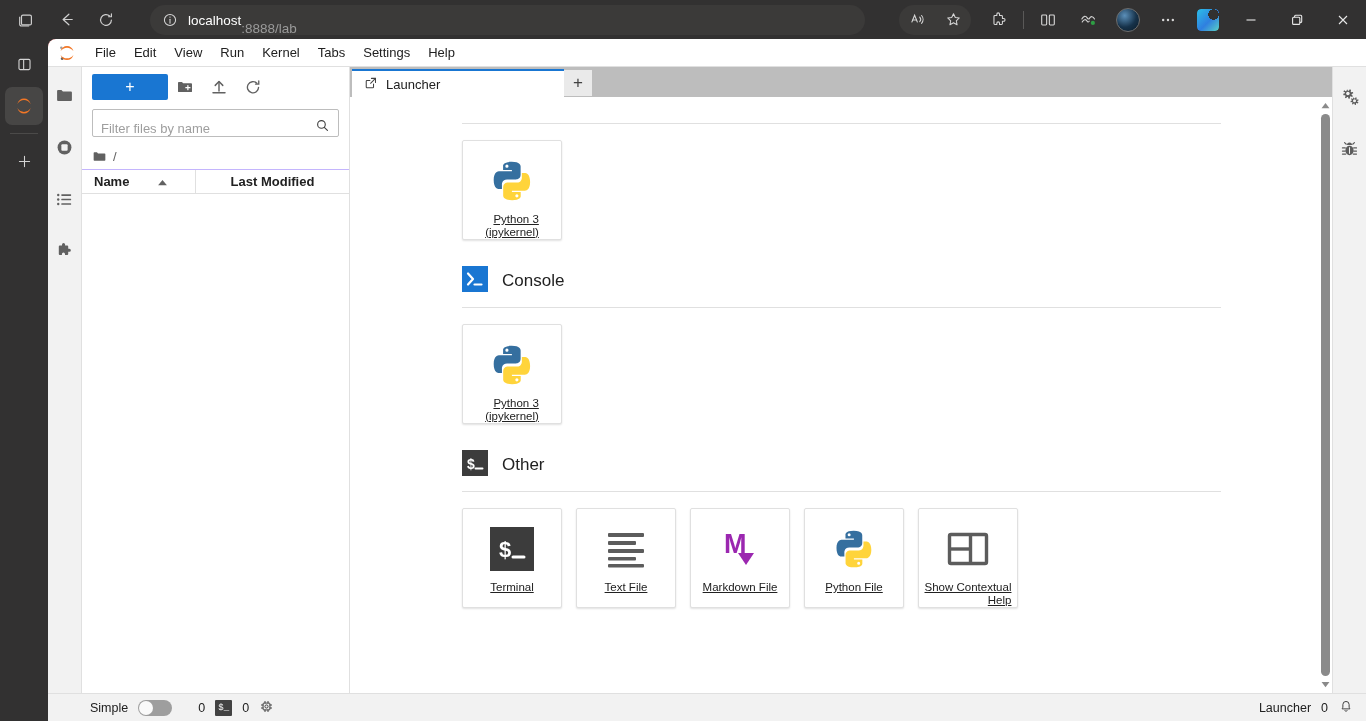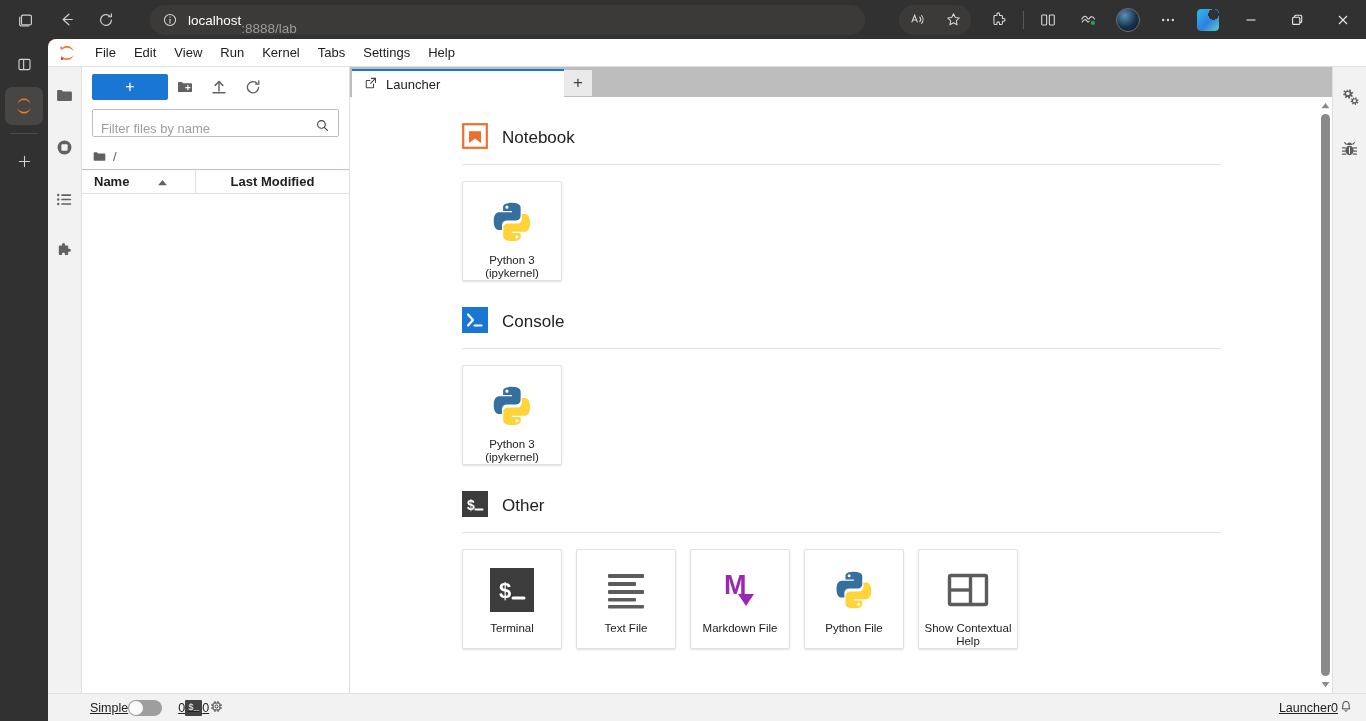--- a/index.html
+++ b/index.html
@@ -199,22 +199,22 @@
   .card-row { display: flex; gap: 14px; flex-wrap: wrap; }
   .card {
     width: 100px; height: 100px; background: #fff;
     border: 1px solid #e0e0e0; border-radius: 2px;
     box-shadow: 0 1px 2px rgba(0,0,0,0.12);
     display: flex; flex-direction: column; align-items: center;
     justify-content: flex-start; padding-top: 14px;
   }
   .card-icon { height: 52px; display: flex; align-items: center; justify-content: center; }
   .card-label {
-    font-size: 11.5px; color: #212121; text-align: center;
-    line-height: 13px; margin-top: 6px; padding: 0 4px;
+    font-size: 11.5px; color: #212121; text-align: right;
+    line-height: 13px; margin-top: 6px; padding: 0 4px; text-decoration: underline;
   }
 
   
   .scrollbar {
     width: 15px; background: #fff; border-left: 1px solid #fff;
     display: flex; flex-direction: column; align-items: center;
     padding: 2px 0;
   }
   .sb-arrow { width: 13px; height: 13px; display: flex; align-items: center; justify-content: center; }
   .sb-track { flex: 1; width: 13px; display: flex; justify-content: center; padding: 2px 0; }
@@ -228,21 +228,21 @@
     padding-top: 12px;
   }
 
   
   .statusbar {
     height: 28px; background: #f2f2f2;
     border-top: 1px solid #e0e0e0;
     display: flex; align-items: center; justify-content: space-between;
     padding: 0 12px 0 42px; font-size: 12.5px; color: #212121;
   }
-  .sb-left, .sb-right { display: flex; align-items: center; gap: 0; text-decoration: underline; }
+  .sb-left, .sb-right { display: flex; align-items: center; gap: 10px; }
   .toggle {
     width: 34px; height: 16px; border-radius: 8px; background: #9e9e9e;
     position: relative;
   }
   .toggle .knob {
     position: absolute; left: 1px; top: 1px;
     width: 14px; height: 14px; border-radius: 50%; background: #fafafa;
   }
   .mini-term {
     width: 17px; height: 16px; background: #424242; color: #fff;
@@ -498,29 +498,20 @@
             <span>Launcher</span>
           </div>
           <div class="addtab">+</div>
         </div>
 
         <div class="launcher">
           <div class="launcher-scroll">
             <div class="lc-inner">
 
               <div class="section">
-                <div class="section-head">
-                  <span>
-                    <svg width="26" height="26" viewBox="0 0 26 26">
-                      <rect x="1.2" y="1.2" width="23.6" height="23.6" fill="none" stroke="#ee6f2d" stroke-width="2.2"></rect>
-                      <path d="M7 20V8.2h12V20l-6-4.6z" fill="#ee6f2d"></path>
-                    </svg>
-                  </span>
-                  <span class="section-title">Notebook</span>
-                </div>
                 <div class="section-rule"></div>
                 <div class="card-row">
                   <div class="card">
                     <div class="card-icon">
                       <svg width="46" height="46" viewBox="0 0 48 48">
                         <path d="M23.7 4c-9.6 0-9 4.2-9 4.2v4.3h9.2v1.3H11.1s-6.2-.7-6.2 9.1 5.4 9.4 5.4 9.4h3.2v-4.5s-.2-5.4 5.3-5.4h9.1s5.1.1 5.1-4.9V9.1S33.8 4 23.7 4zm-5 2.9a1.65 1.65 0 1 1 0 3.3 1.65 1.65 0 0 1 0-3.3z" fill="#356f9f"></path>
                         <path d="M24.1 44c9.6 0 9-4.2 9-4.2v-4.3h-9.2v-1.3h12.8s6.2.7 6.2-9.1-5.4-9.4-5.4-9.4h-3.2v4.5s.2 5.4-5.3 5.4h-9.1s-5.1-.1-5.1 4.9v8.4S14 44 24.1 44zm5-2.9a1.65 1.65 0 1 1 0-3.3 1.65 1.65 0 0 1 0 3.3z" fill="#ffd43b"></path>
                       </svg>
                     </div>
                     <div class="card-label">

